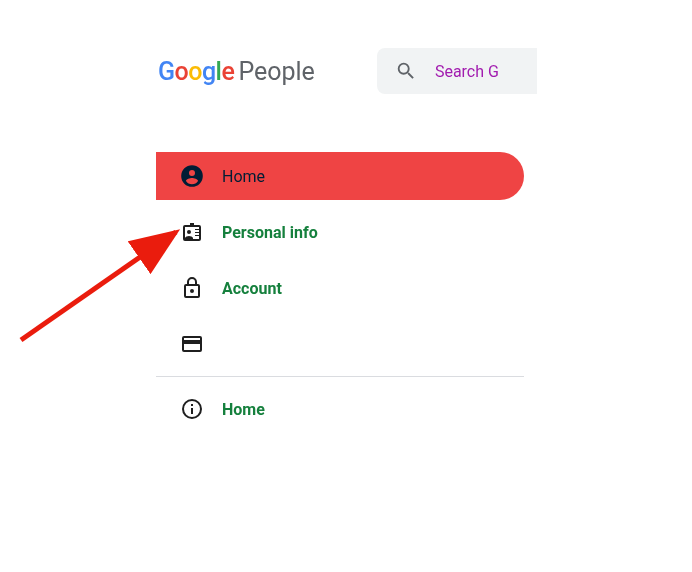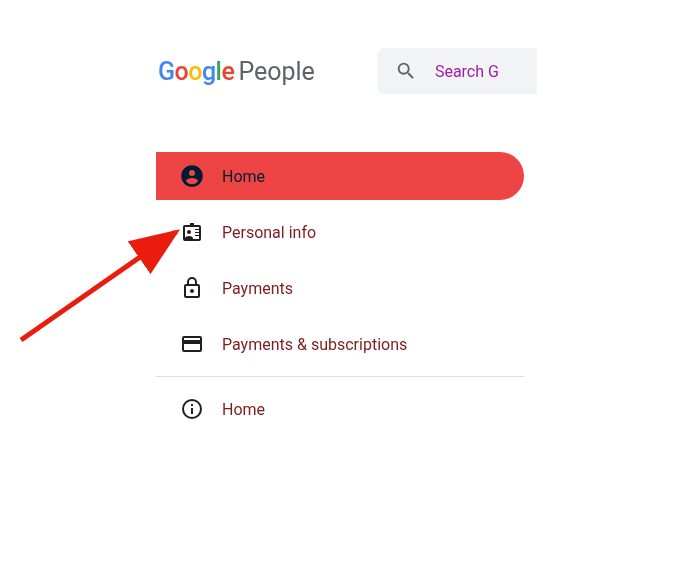--- a/index.html
+++ b/index.html
@@ -78,22 +78,22 @@
       width: 24px;
       height: 24px;
       display: flex;
       align-items: center;
       justify-content: center;
       flex-shrink: 0;
     }
     .nav-item .label {
       margin-left: 18px;
       font-size: 16px;
-      color: #7f1d1d;
-      font-weight: 400;
+      color: #15803d;
+      font-weight: 700;
     }
     .nav-item.active .label {
       color: #001d35;
       font-weight: 400;
     }
     .divider {
       border: none;
       border-top: 1px solid #dadce0;
       margin: 4px 0 8px 0;
       width: 368px;
@@ -144,31 +144,30 @@
       <span class="label">Personal info</span>
     </div>
 
 
     <div class="nav-item">
       <span class="icon-slot">
         <svg width="24" height="24" viewBox="0 0 24 24">
             <path fill="#1f1f1f" d="M18 8h-1V6a5 5 0 00-10 0v2H6a2 2 0 00-2 2v10a2 2 0 002 2h12a2 2 0 002-2V10a2 2 0 00-2-2zM9 6a3 3 0 016 0v2H9V6zm9 14H6V10h12v10zm-6-3a2 2 0 100-4 2 2 0 000 4z"></path>
           </svg>
       </span>
-      <span class="label">Payments</span>
+      <span class="label">Account</span>
     </div>
 
 
     <div class="nav-item">
       <span class="icon-slot">
         <svg width="24" height="24" viewBox="0 0 24 24">
             <path fill="#1f1f1f" d="M20 4H4a2 2 0 00-2 2v12a2 2 0 002 2h16a2 2 0 002-2V6a2 2 0 00-2-2zm0 14H4v-6h16v6zm0-10H4V6h16v2z"></path>
           </svg>
       </span>
-      <span class="label">Payments &amp; subscriptions</span>
     </div>
 
     <hr class="divider">
 
     <div class="nav-item">
       <span class="icon-slot">
         <svg width="24" height="24" viewBox="0 0 24 24">
             <path fill="#1f1f1f" d="M12 2a10 10 0 100 20 10 10 0 000-20zm0 18a8 8 0 110-16 8 8 0 010 16zm-1-13h2v2h-2V7zm0 4h2v6h-2v-6z"></path>
           </svg>
       </span>

